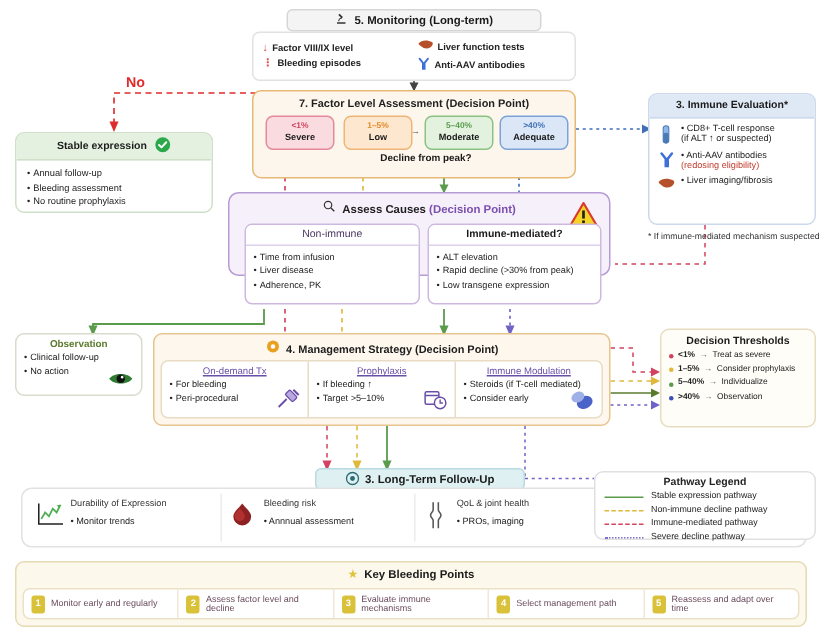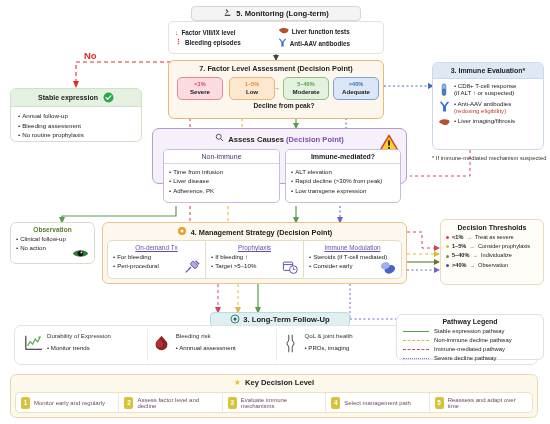--- a/index.html
+++ b/index.html
@@ -547,21 +547,21 @@
   </div>
   <div class="lg">
     <span class="ln" style="border-top:1.6px dotted #7b6fd0"></span>
     <span>Severe decline pathway</span>
   </div>
 </div>
 
 <div class="abs" id="kdp-box">
   <div id="kdp-title">
     <span style="color:#e0c23a;font-size:8px;">★</span>
-    <span>Key Decision Level</span>
+    <span>Key Bleeding Points</span>
   </div>
   <div id="kdp-row">
     <div class="kdp">
       <span class="kdp-n">1</span>
       <span class="kdp-t">Monitor early and regularly</span>
     </div>
     <div class="kdp">
       <span class="kdp-n">2</span>
       <span class="kdp-t">Assess factor level and decline</span>
     </div>

